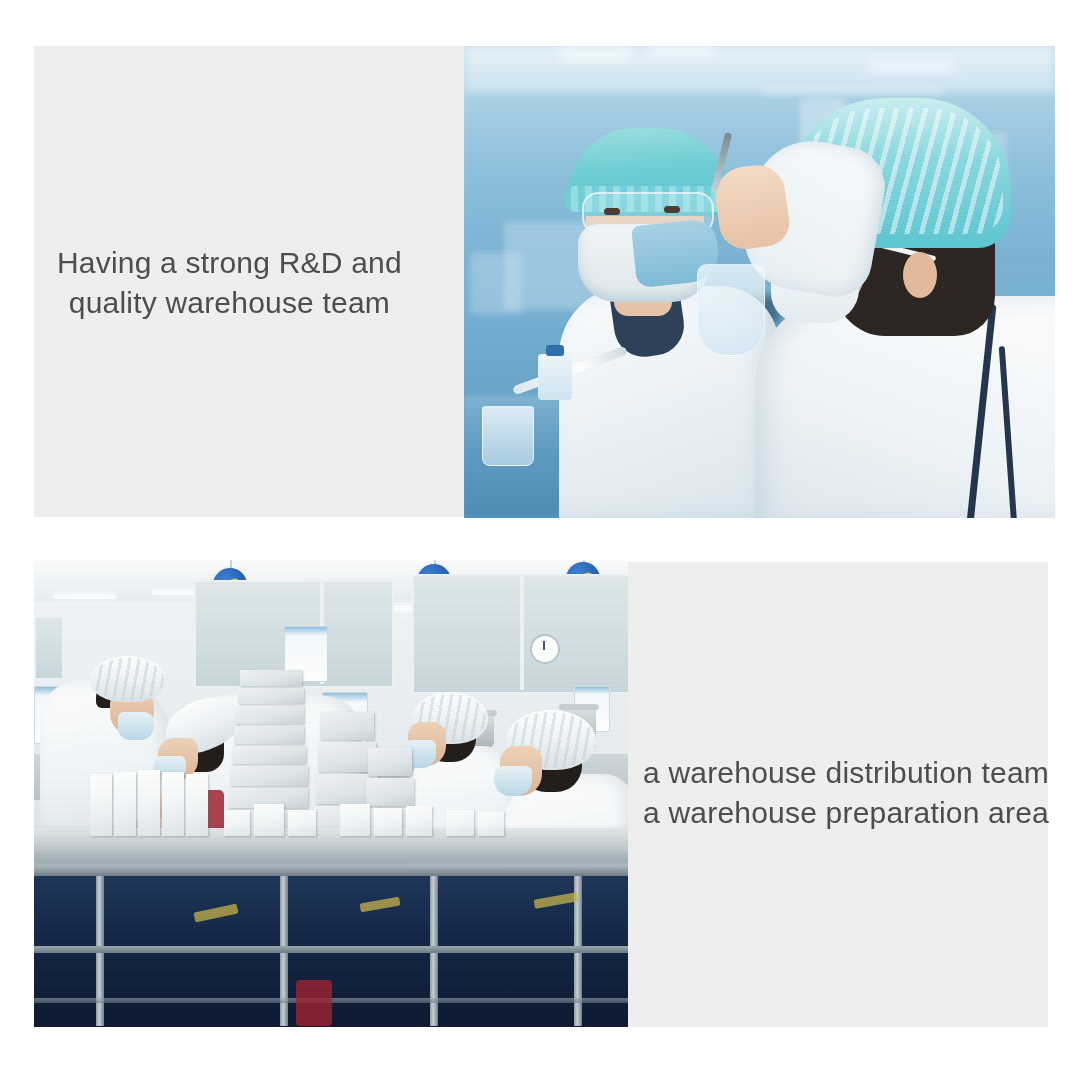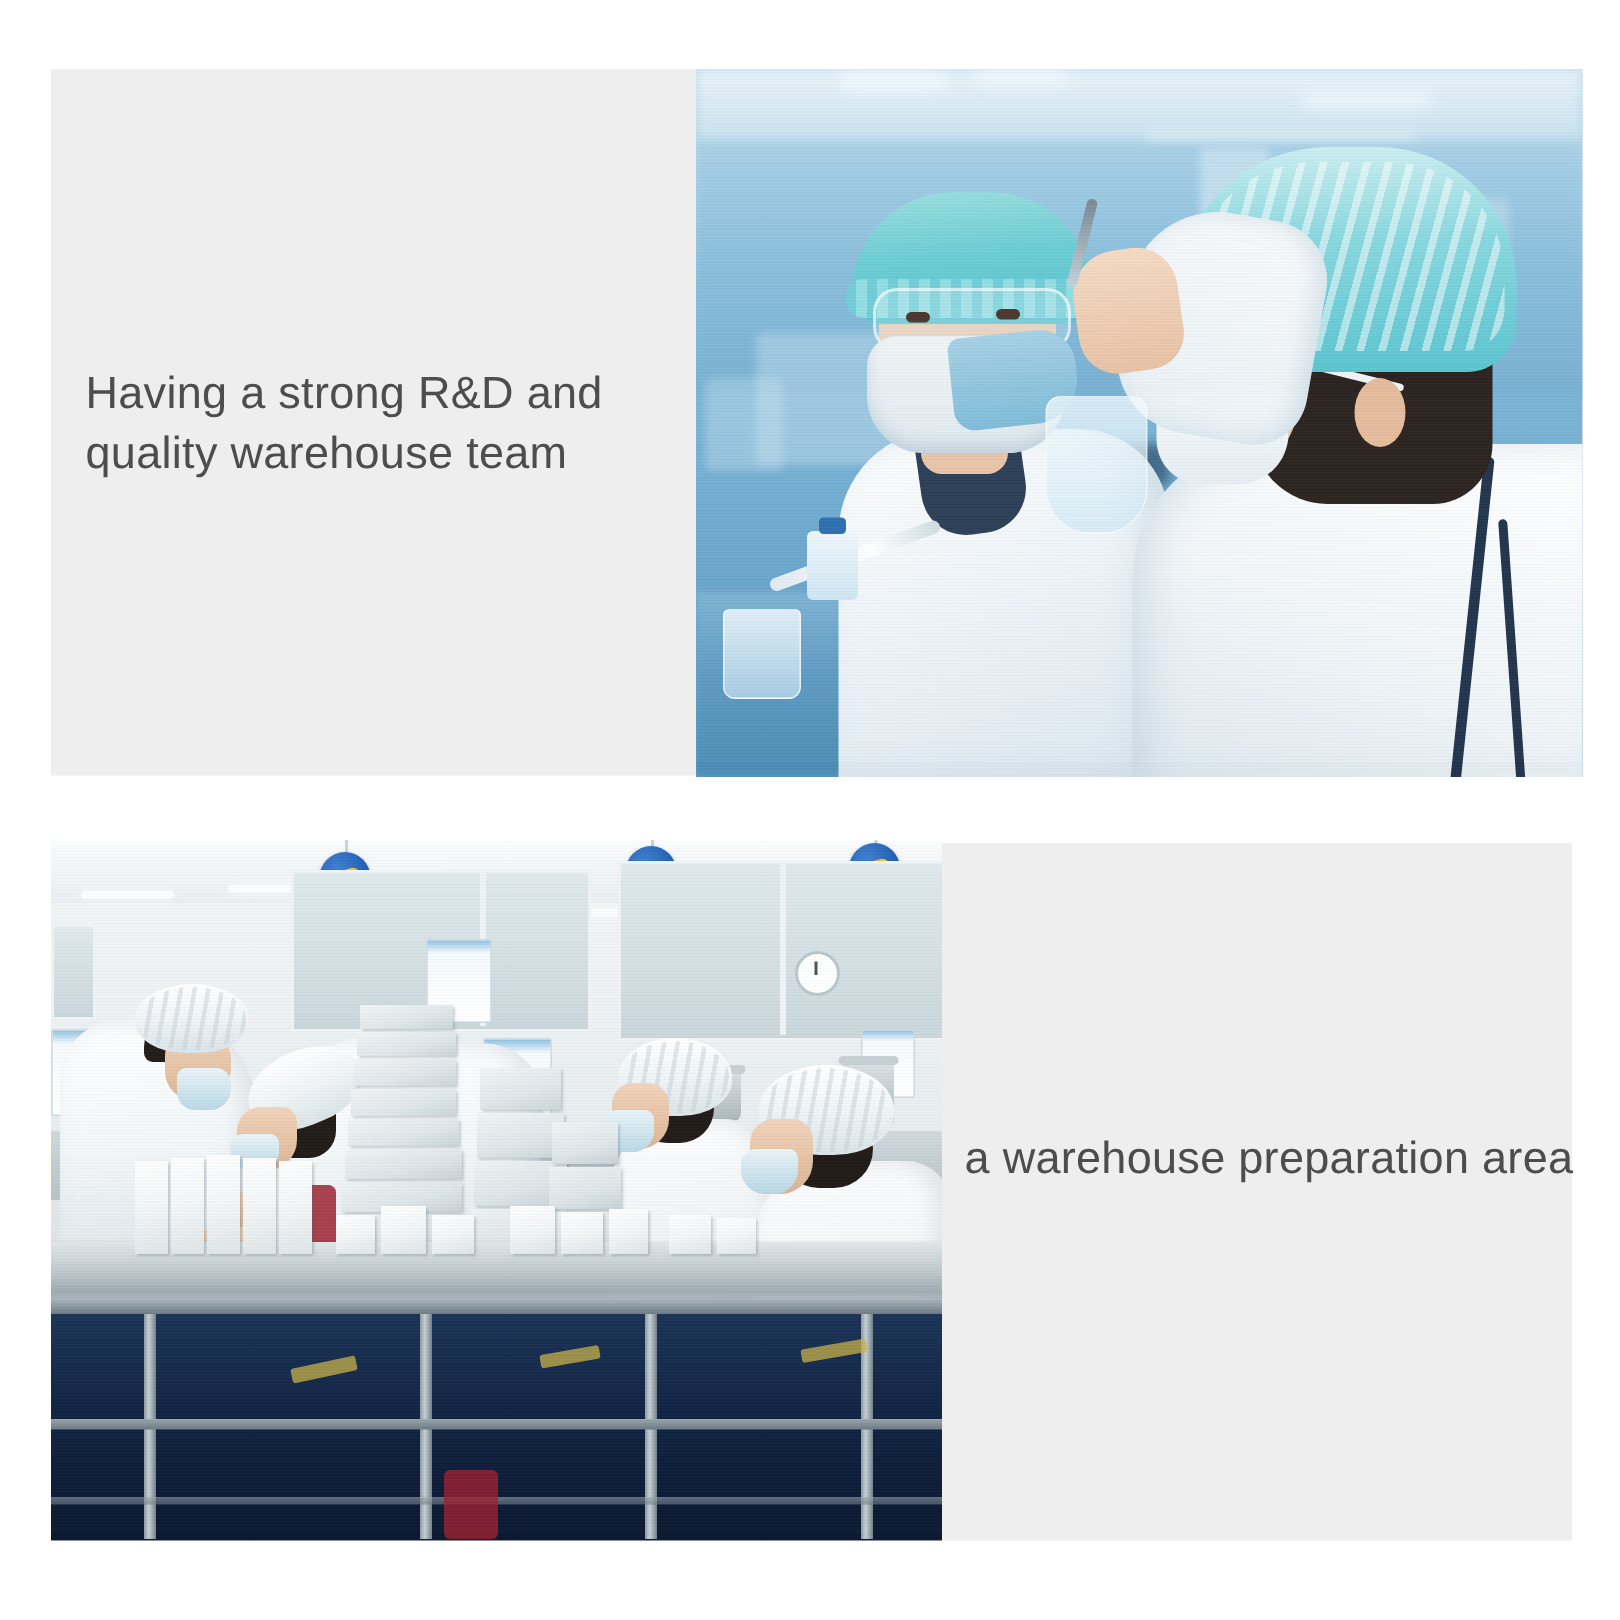--- a/index.html
+++ b/index.html
@@ -17,21 +17,21 @@
 
   
   .caption{
     position:absolute;
     color:#4d4d4d;
     font-size:30px;
     line-height:40px;
     letter-spacing:.2px;
     white-space:nowrap;
   }
-  .caption div{display:block;}
+  .caption div{display:block;text-align:center;}
 
   
   #photo-lab{left:464px;top:46px;width:591px;height:472px;}
   .lab-bg{
     position:absolute;inset:0;
     background:
       linear-gradient(180deg,#cfe4f2 0%,#a9cfe6 18%,#7fb7d8 42%,#6ba7cc 70%,#5d9cc4 100%);
   }
   .lab-wall{
     position:absolute;left:0;top:0;width:100%;height:46%;
@@ -488,16 +488,17 @@
     <div class="wh-yellow" style="left:326px;top:340px;width:40px;height:9px;transform:rotate(-10deg);"></div>
     <div class="wh-yellow" style="left:500px;top:336px;width:44px;height:9px;transform:rotate(-10deg);"></div>
     <div class="whp-red" style="left:262px;top:420px;width:36px;height:46px;border-radius:4px;opacity:.8;"></div>
 
     <div class="grain"></div>
   </div>
 
   <div class="panel" id="panel-bottom" style="left:628px;top:562px;width:420px;height:465px;"></div>
 
   <div class="caption" id="caption-bottom" style="left:643px;top:753px;">
+    <div>a warehouse distribution team</div>
     <div>a warehouse preparation area</div>
   </div>
 
 </div>
 
 </body></html>

